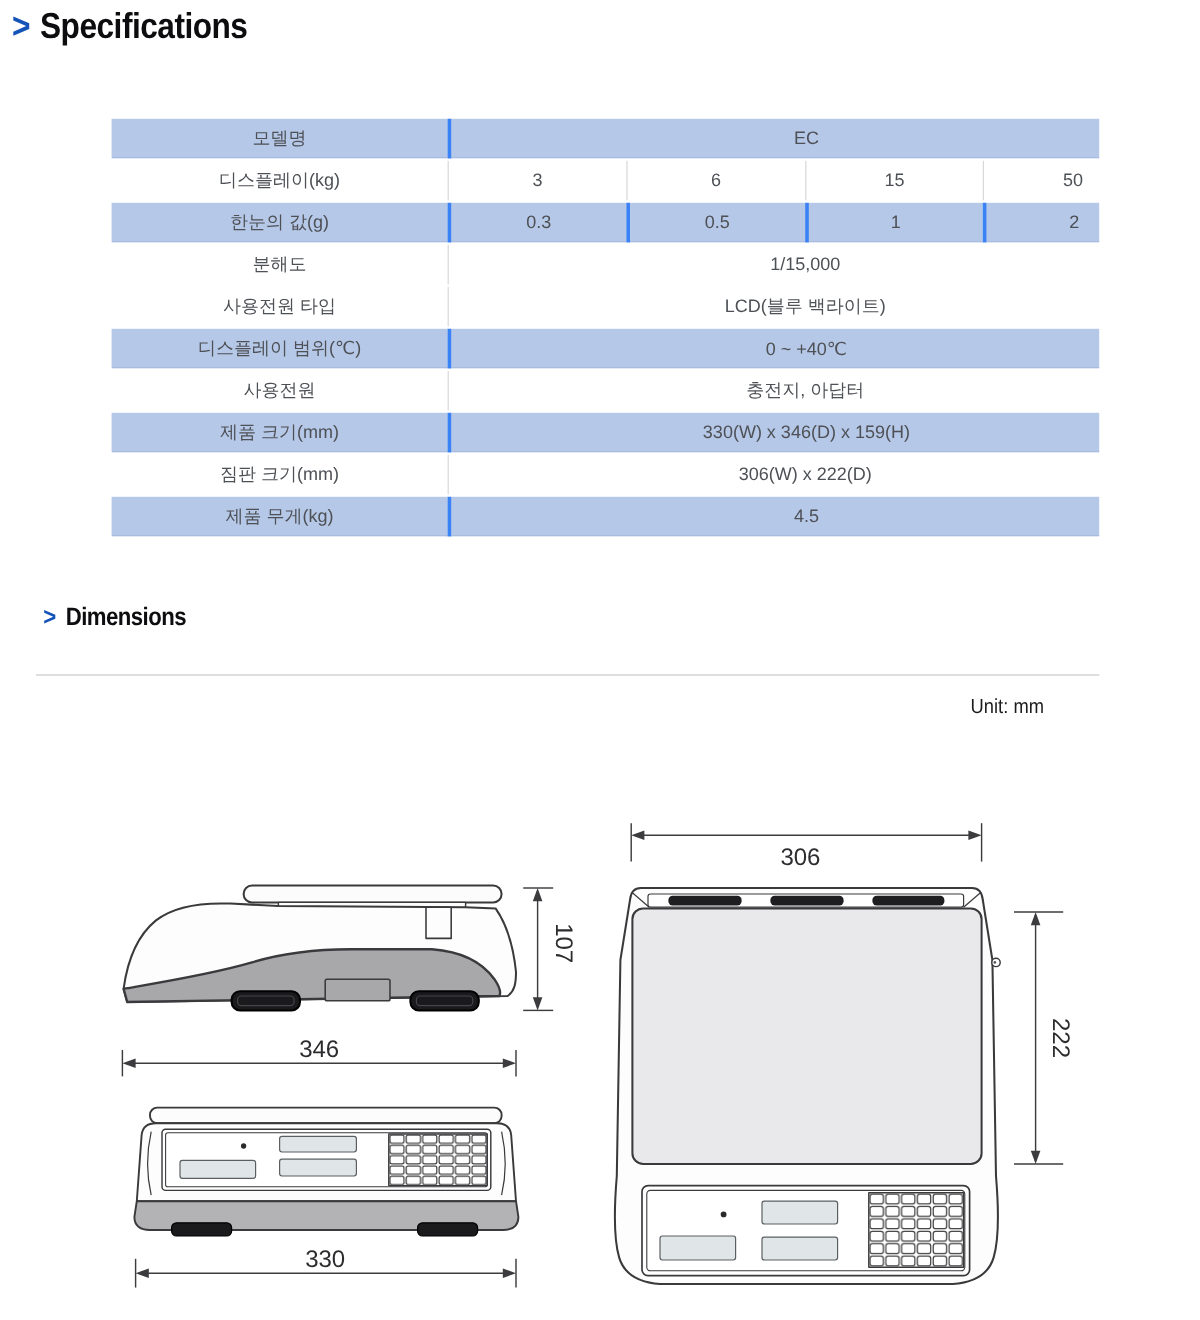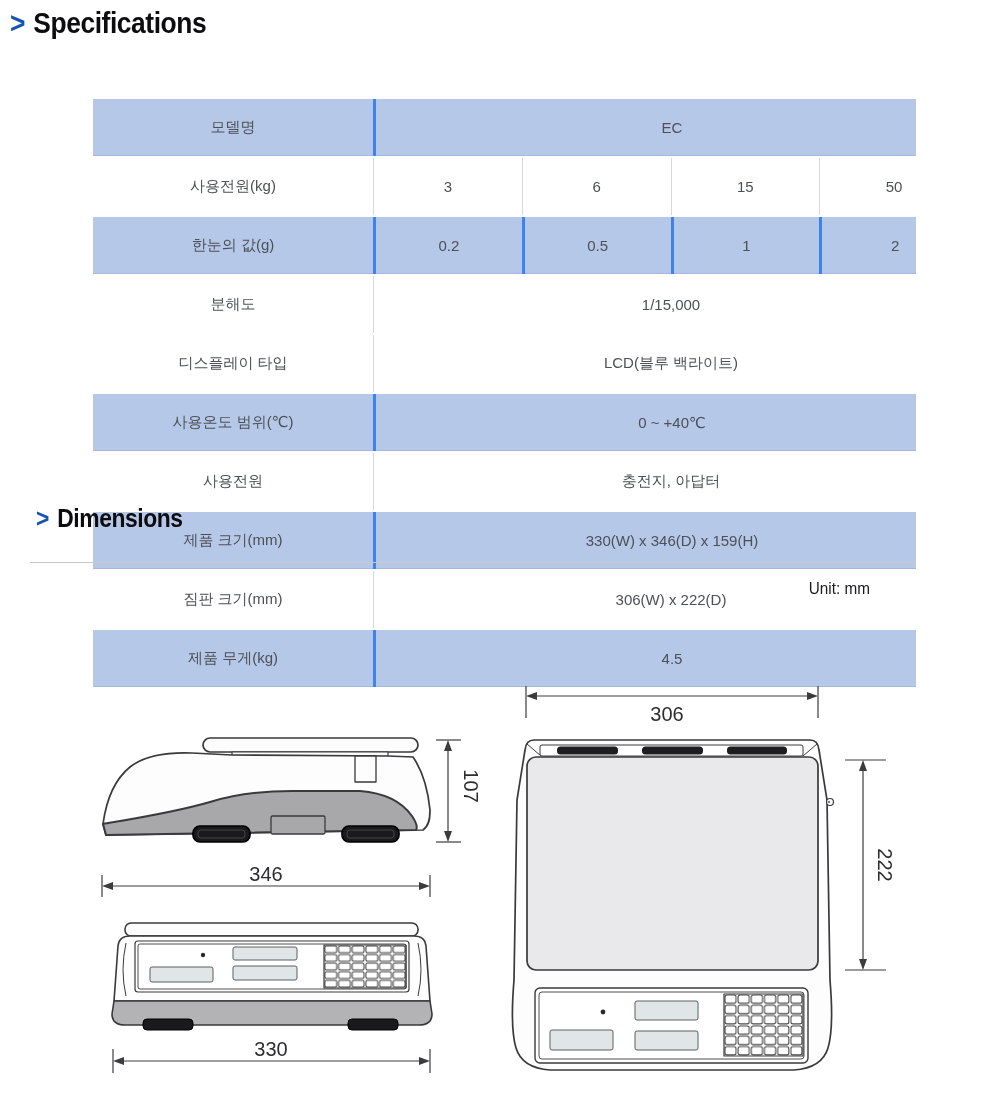--- a/index.html
+++ b/index.html
@@ -5,27 +5,27 @@
   html,body{margin:0;padding:0;background:#ffffff;}
   .page{position:relative;width:916px;height:1100px;background:#fff;overflow:hidden;
         font-family:"Liberation Sans","DejaVu Sans",sans-serif;color:#1b1b1d;}
 
   
   .sec-title{position:absolute;font-weight:bold;white-space:nowrap;}
   .sec-title .cond{display:inline-block;transform:scaleX(.88);transform-origin:0 50%;}
   .sec-title .marker{color:#1453b8;margin-right:9px;}
   .sec-title .ttl{color:#0d0d0f;letter-spacing:-.5px;}
   #spec-title{left:10px;top:6px;font-size:30px;}
-  #dim-title{left:36px;top:503px;font-size:26px;}
+  #dim-title{left:36px;top:503px;font-size:21px;}
 
   
   table.spec{position:absolute;left:93px;top:97px;width:875px;
              border-collapse:separate;border-spacing:0 2px;
              font-size:15px;color:#4d5055;table-layout:fixed;}
-  table.spec td{height:33px;text-align:center;vertical-align:middle;padding:12px 4px;overflow:hidden;}
+  table.spec td{height:33px;text-align:center;vertical-align:middle;padding:0 4px;overflow:hidden;}
   tr.row-blue td{background:#b6c8e8;box-shadow:inset 0 -1px 0 #a5b7da;}
   tr.row-blue td + td{border-left:3px solid #3b82f6;}
   tr.row-white td{background:#ffffff;}
   tr.row-white td + td{border-left:1px solid #d8d8d8;}
 
   
   .divider{position:absolute;left:30px;top:562px;width:944px;border-top:1px solid #c9c9c9;height:0;}
   .unit{position:absolute;right:46px;top:579px;font-size:17px;color:#1c1c1e;
         transform:scaleX(.9);transform-origin:100% 50%;white-space:nowrap;}
 
@@ -53,43 +53,43 @@
         <col style="width:17%">
         <col style="width:17%">
         <col style="width:17%">
       </colgroup>
     <tbody>
       <tr class="row-blue">
         <td>모델명</td>
         <td colspan="4">EC</td>
       </tr>
       <tr class="row-white">
-        <td>사용전원(kg)</td>
+        <td>디스플레이(kg)</td>
         <td>3</td>
         <td>6</td>
         <td>15</td>
         <td>50</td>
       </tr>
       <tr class="row-blue">
         <td>한눈의 값(g)</td>
-        <td>0.2</td>
+        <td>0.3</td>
         <td>0.5</td>
         <td>1</td>
         <td>2</td>
       </tr>
       <tr class="row-white">
         <td>분해도</td>
         <td colspan="4">1/15,000</td>
       </tr>
       <tr class="row-white">
-        <td>디스플레이 타입</td>
+        <td>사용전원 타입</td>
         <td colspan="4">LCD(블루 백라이트)</td>
       </tr>
       <tr class="row-blue">
-        <td>사용온도 범위(℃)</td>
+        <td>디스플레이 범위(℃)</td>
         <td colspan="4">0 ~ +40℃</td>
       </tr>
       <tr class="row-white">
         <td>사용전원</td>
         <td colspan="4">충전지, 아답터</td>
       </tr>
       <tr class="row-blue">
         <td>제품 크기(mm)</td>
         <td colspan="4">330(W) x 346(D) x 159(H)</td>
       </tr>

